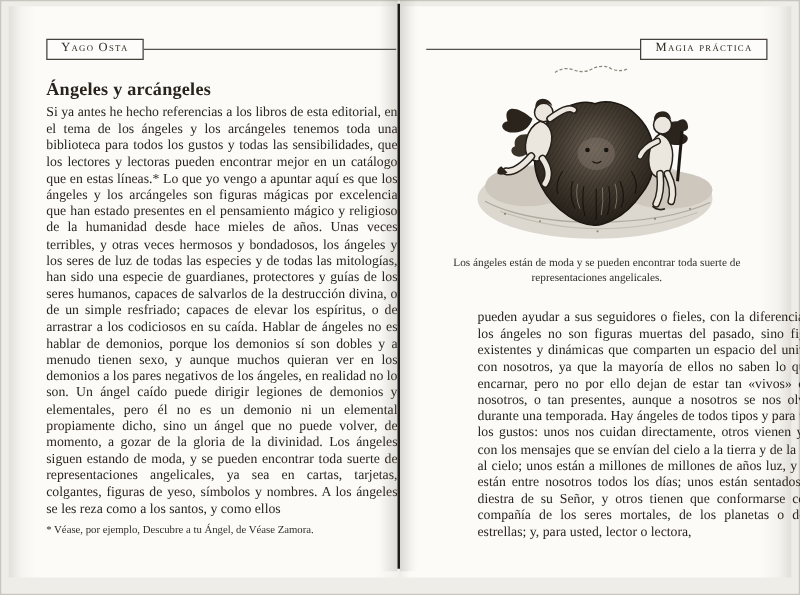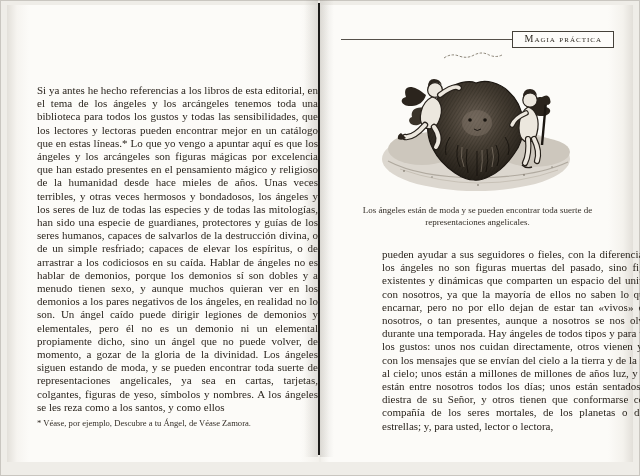--- a/index.html
+++ b/index.html
@@ -80,21 +80,26 @@
     font-size:9px;line-height:12px;text-align:center;color:#332d26;
   }
   .caption-inner{display:inline-block;max-width:258px;}
 </style>
 </head>
 <body>
 
 <div class="scan">
 
   <div class="page page-left">
-
+    <div class="runhead left-head">
+      <span class="rh-box">Yago Osta</span>
+      <span class="rh-rule"></span>
+    </div>
+
+    <h1 class="chapter-title">Ángeles y arcángeles</h1>
 
     <div class="body-text left-body">Si ya antes he hecho referencias a los libros de esta editorial, en el tema de los ángeles y los arcángeles tenemos toda una biblioteca para todos los gustos y todas las sensibilidades, que los lectores y lectoras pueden encontrar mejor en un catálogo que en estas líneas.* Lo que yo vengo a apuntar aquí es que los ángeles y los arcángeles son figuras mágicas por excelencia que han estado presentes en el pensamiento mágico y religioso de la humanidad desde hace mieles de años. Unas veces terribles, y otras veces hermosos y bondadosos, los ángeles y los seres de luz de todas las especies y de todas las mitologías, han sido una especie de guardianes, protectores y guías de los seres humanos, capaces de salvarlos de la destrucción divina, o de un simple resfriado; capaces de elevar los espíritus, o de arrastrar a los codiciosos en su caída. Hablar de ángeles no es hablar de demonios, porque los demonios sí son dobles y a menudo tienen sexo, y aunque muchos quieran ver en los demonios a los pares negativos de los ángeles, en realidad no lo son. Un ángel caído puede dirigir legiones de demonios y elementales, pero él no es un demonio ni un elemental propiamente dicho, sino un ángel que no puede volver, de momento, a gozar de la gloria de la divinidad. Los ángeles siguen estando de moda, y se pueden encontrar toda suerte de representaciones angelicales, ya sea en cartas, tarjetas, colgantes, figuras de yeso, símbolos y nombres. A los ángeles se les reza como a los santos, y como ellos</div>
 
     <div class="footnote">
       <span>* Véase, por ejemplo, </span><span class="work">Descubre a tu Ángel</span><span>, de Véase Zamora.</span>
     </div>
 
   </div>
 
   <div class="page page-right">

